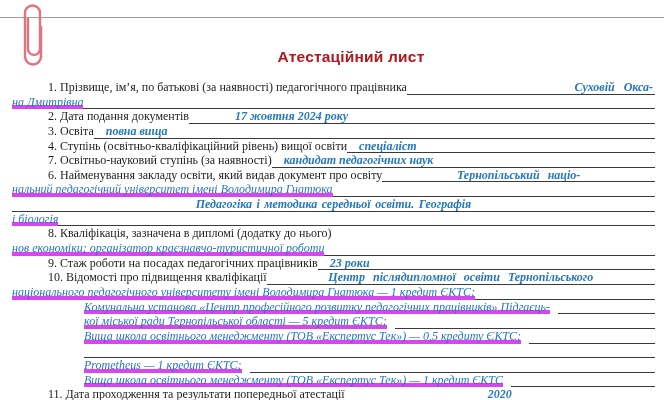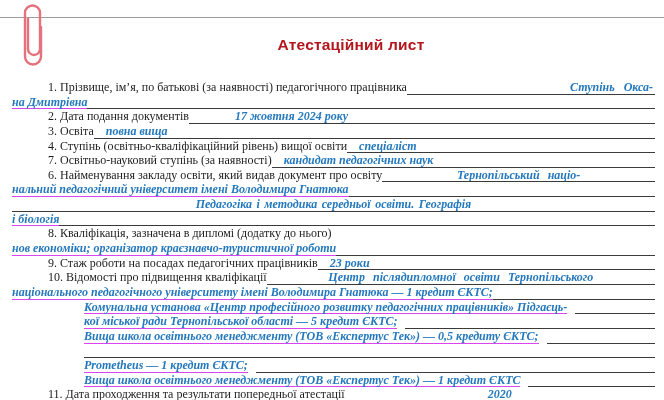--- a/index.html
+++ b/index.html
@@ -1,55 +1,55 @@
 <!DOCTYPE html>
 <html><head>
 <meta charset="utf-8">
 <style>
   html,body{margin:0;padding:0;background:#e9e9e9;}
   .stage{position:relative;width:664px;height:400px;background:#ffffff;overflow:hidden;
          font-family:"Liberation Serif","DejaVu Serif",serif;}
   .top-rule{position:absolute;left:0;top:17px;width:664px;height:1px;background:#9c9c9c;}
   .paperclip{position:absolute;left:19px;top:1px;width:30px;height:67px;}
-  .doc-title{position:absolute;left:0;top:36px;width:664px;margin:0;padding-left:38px;
+  .doc-title{position:absolute;left:0;top:48px;width:664px;margin:0;padding-left:38px;
              box-sizing:border-box;text-align:center;
              font-family:"Liberation Sans","DejaVu Sans",sans-serif;
              font-weight:700;font-size:15.5px;color:#b3161c;letter-spacing:.2px;}
   .body-block{position:absolute;left:12px;right:9px;top:80px;}
   .line{display:flex;height:14.65px;line-height:14.65px;font-size:12px;color:#1c1c1c;
         white-space:nowrap;}
   .line.i2{margin-left:72px;gap:8px;}
   .line.i1 .label{padding-left:36px;}
   .label{white-space:pre;flex:0 0 auto;}
   .fill{flex:1 1 auto;border-bottom:1px solid #3a3a3a;overflow:hidden;white-space:nowrap;}
   .fill.c{text-align:center;}
   .fill.l{text-align:left;padding-left:12px;}
   .fill.l2{text-align:left;padding-left:46px;}
   .fill.r{text-align:right;padding-right:2px;}
   .wsp{word-spacing:6px;}
   .ws{word-spacing:5px;}
   .ws2{word-spacing:1.5px;}
   .value{font-style:italic;color:#2478bd;font-weight:600;}
-  .cont-text{flex:0 0 auto;border-bottom:1px solid #d946ef;font-style:italic;
-             color:#2478bd;font-weight:700;}
+  .cont-text{flex:0 0 auto;border-bottom:4px solid #d946ef;font-style:italic;
+             color:#2478bd;font-weight:400;}
   .rule{flex:1 1 auto;border-bottom:1px solid #3a3a3a;}
 </style>
 </head>
 <body>
 
 <div class="stage">
   <div class="top-rule"></div>
   <svg class="paperclip" viewBox="0 0 30 67" fill="none">
     <path d="M 9 18 L 9 48 A 6 6 0 0 0 21 48 L 21 12 A 7.5 7.5 0 0 0 6 12 L 6 55.5 A 8 8 0 0 0 22 55.5 L 22 26" stroke="#e4717c" stroke-width="2.4" stroke-linecap="round" fill="none"></path>
   </svg>
   <h1 class="doc-title">Атестаційний лист</h1>
   <div class="body-block" id="lines">
       <div class="line i1">
         <span class="label">1. Прізвище, ім’я, по батькові (за наявності) педагогічного працівника</span>
-        <span class="fill r wsp"><span class="value">Ступінь Окса-</span></span>
+        <span class="fill r wsp"><span class="value">Суховій Окса-</span></span>
       </div>
       <div class="line i0">
         <span class="cont-text">на Дмитрівна</span>
         <span class="rule"></span>
       </div>
       <div class="line i1">
         <span class="label">2. Дата подання документів</span>
         <span class="fill l2"><span class="value">17 жовтня 2024 року</span></span>
       </div>
       <div class="line i1">

